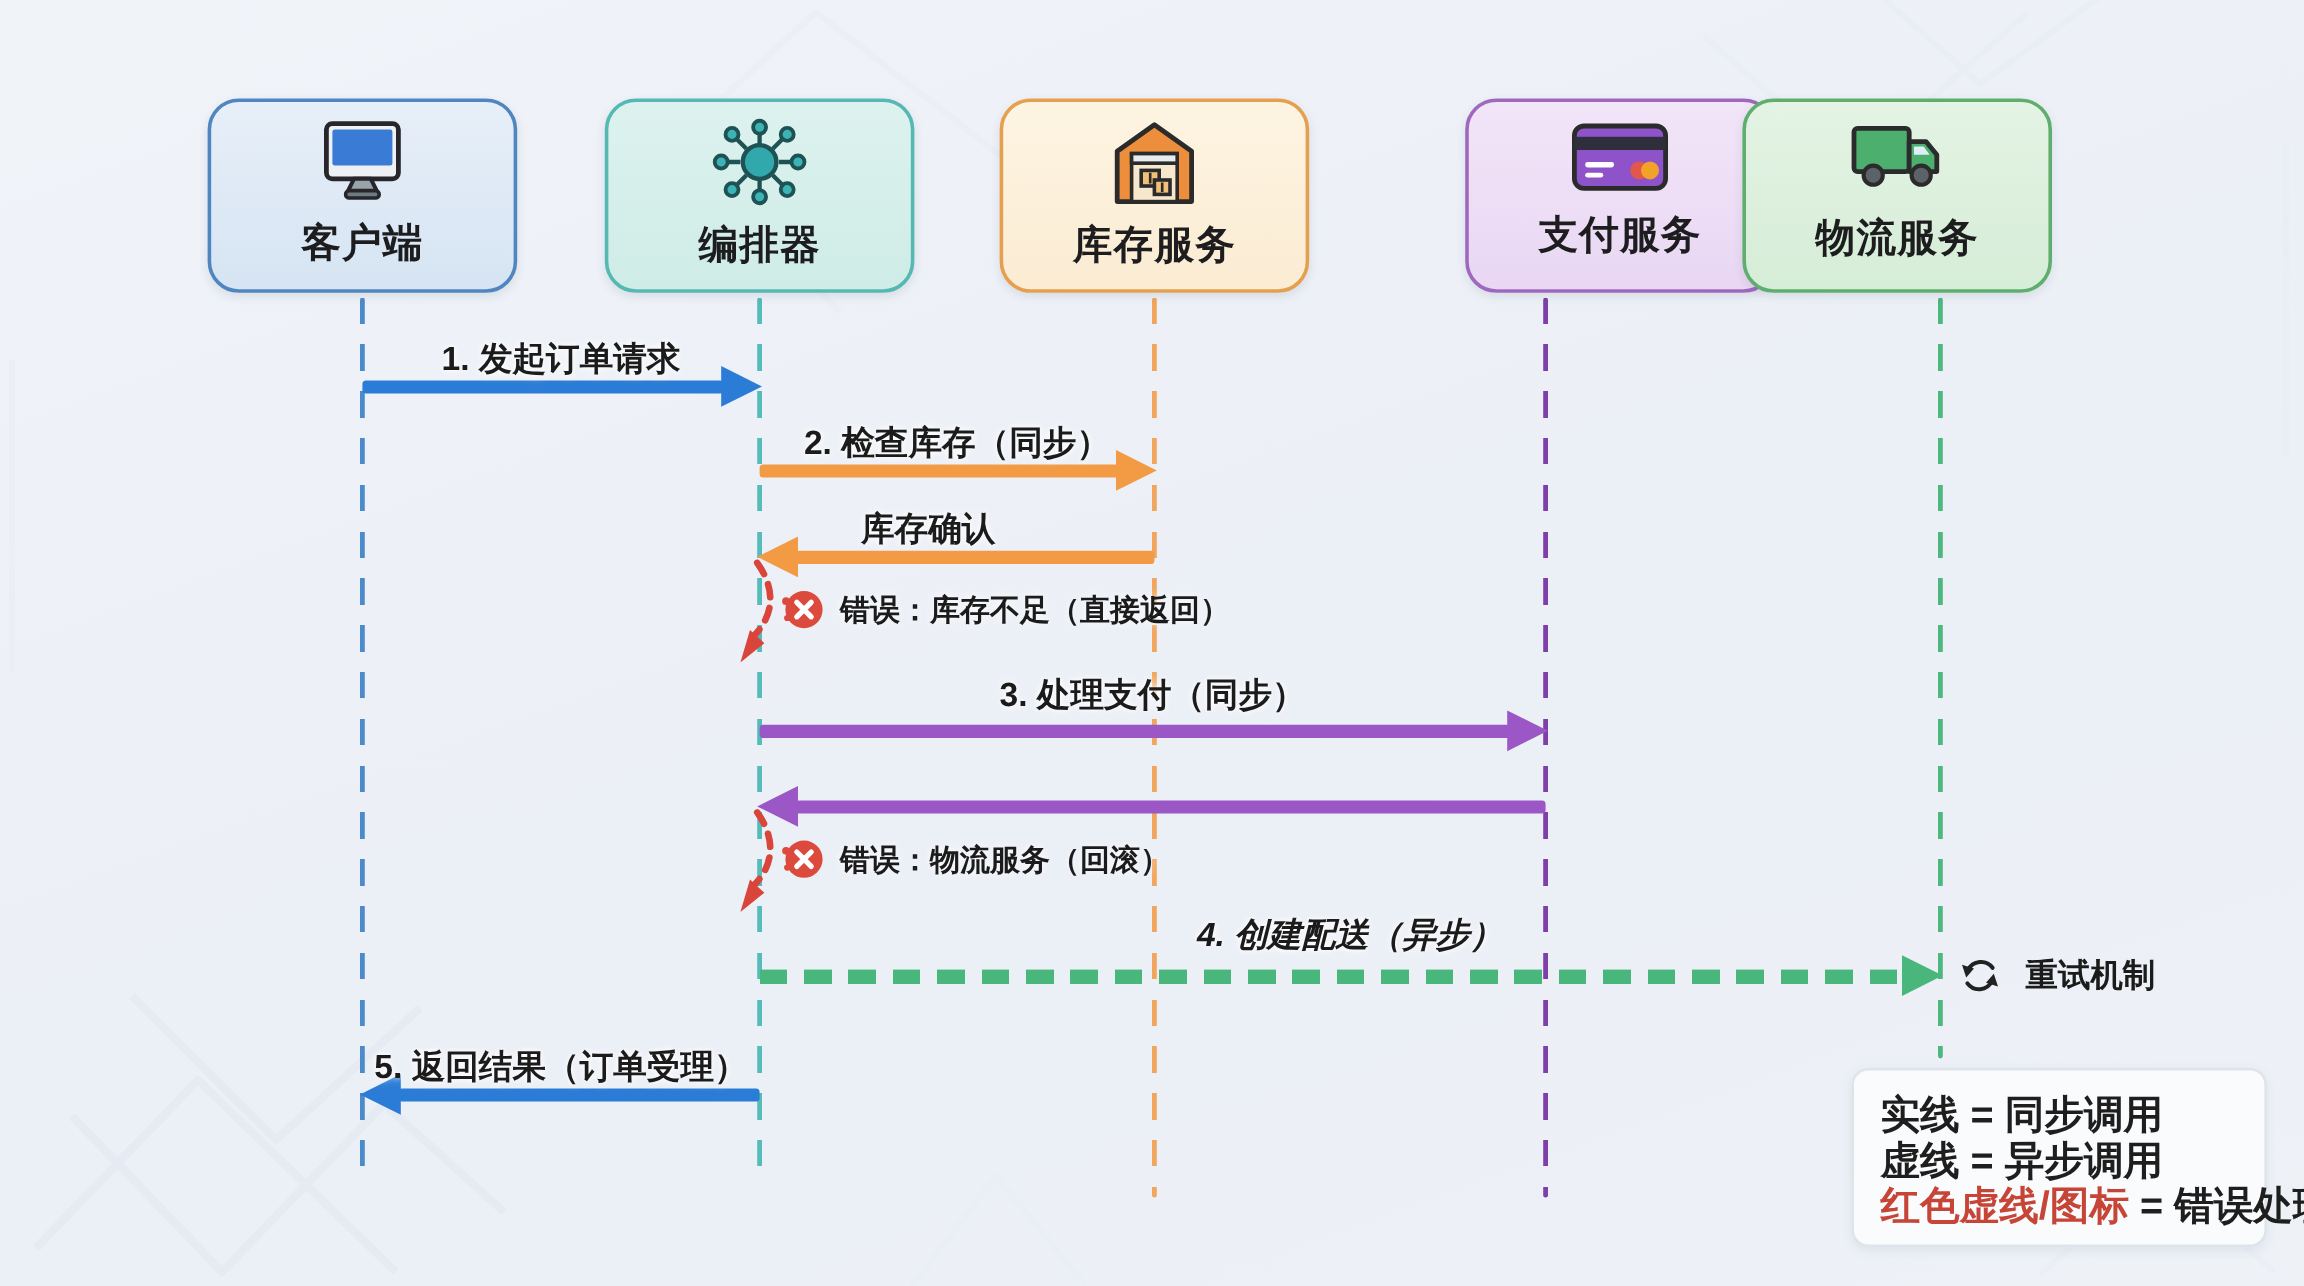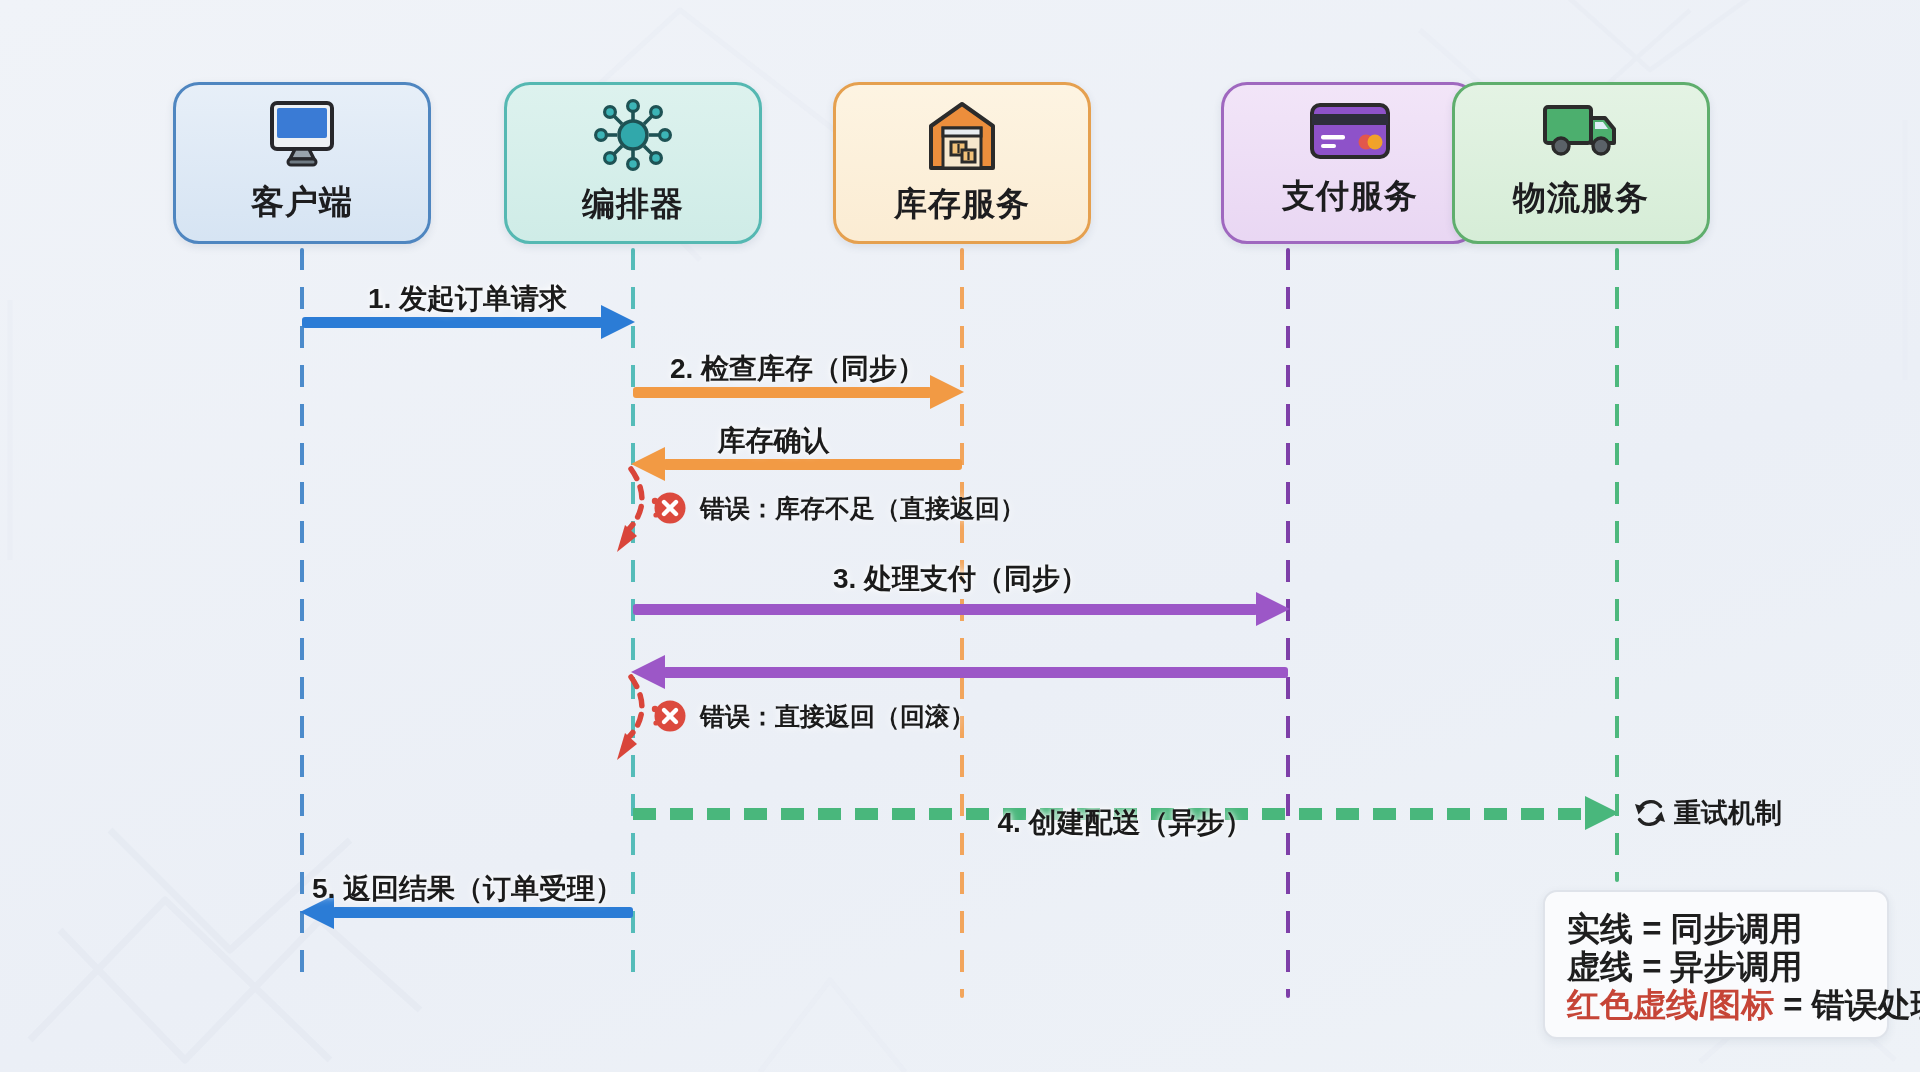--- a/index.html
+++ b/index.html
@@ -48,21 +48,21 @@
   .msg-label { position:absolute; z-index:3; font-size:28px; font-weight:700; color:#1b1b1b;
                text-align:center; white-space:nowrap; text-shadow:0 0 8px rgba(255,255,255,.9),0 0 4px rgba(255,255,255,.8); }
 
   
   .err-row { position:absolute; z-index:3; display:flex; align-items:center; gap:12px; height:38px; }
   .err-text { font-size:25px; font-weight:700; color:#1b1b1b; white-space:nowrap;
               text-shadow:0 0 8px rgba(255,255,255,.9); }
   .err-curve { position:absolute; z-index:2; }
 
   
-  .retry-row { position:absolute; z-index:3; display:flex; align-items:center; gap:6px; }
+  .retry-row { position:absolute; z-index:3; display:flex; align-items:center; gap:20px; }
   .retry-text { font-size:27px; font-weight:700; color:#1b1b1b; white-space:nowrap; }
 
   
   .legend { position:absolute; left:1543px; top:890px; width:346px; height:149px; z-index:5;
             background:#fafbfd; border:2px solid #dfe3ea; border-radius:14px;
             padding:18px 22px; box-shadow:0 3px 10px rgba(40,60,90,.08); }
   .legend .lg-line { font-size:33px; font-weight:700; color:#1e1e1e; line-height:38px; white-space:nowrap; }
   .legend .lg-red { color:#c64537; }
 </style>
 </head>
@@ -215,24 +215,24 @@
     <polygon points="3,86 23,70 11,59" fill="#d9453a"></polygon>
   </svg>
   <div class="err-row" style="left:650px; top:697px;">
     <svg width="38" height="38" viewBox="0 0 38 38">
       <circle cx="20" cy="19" r="15.5" fill="#dc4a3e"></circle>
       <circle cx="5" cy="12" r="3.2" fill="#dc4a3e"></circle>
       <circle cx="6" cy="26" r="2.6" fill="#dc4a3e"></circle>
       <line x1="14" y1="13" x2="26" y2="25" stroke="#fff" stroke-width="4.4" stroke-linecap="round"></line>
       <line x1="26" y1="13" x2="14" y2="25" stroke="#fff" stroke-width="4.4" stroke-linecap="round"></line>
     </svg>
-    <span class="err-text">错误：直接返回（回滚）</span>
-  </div>
-
-  <div class="msg-label" style="left:633px; top:804px; width:984px;">4. 创建配送（异步）</div>
+    <span class="err-text">错误：物流服务（回滚）</span>
+  </div>
+
+  <div class="msg-label" style="left:633px; top:760px; width:984px;font-style:italic;">4. 创建配送（异步）</div>
   <div class="msg c-green" style="left:633px; top:796px; width:984px;">
     <div class="shaft to-right"></div>
       <div class="head-r"></div>
   </div>
 
   <div class="retry-row" style="left:1632px; top:795px;">
     <svg width="36" height="36" viewBox="0 0 36 36">
       <path d="M28.5 11.5 A 12 12 0 0 0 8 13.5" fill="none" stroke="#222" stroke-width="3.4" stroke-linecap="round"></path>
       <polygon points="3,9 13,12 6.5,19.5" fill="#222"></polygon>
       <path d="M7.5 24.5 A 12 12 0 0 0 28 22.5" fill="none" stroke="#222" stroke-width="3.4" stroke-linecap="round"></path>

